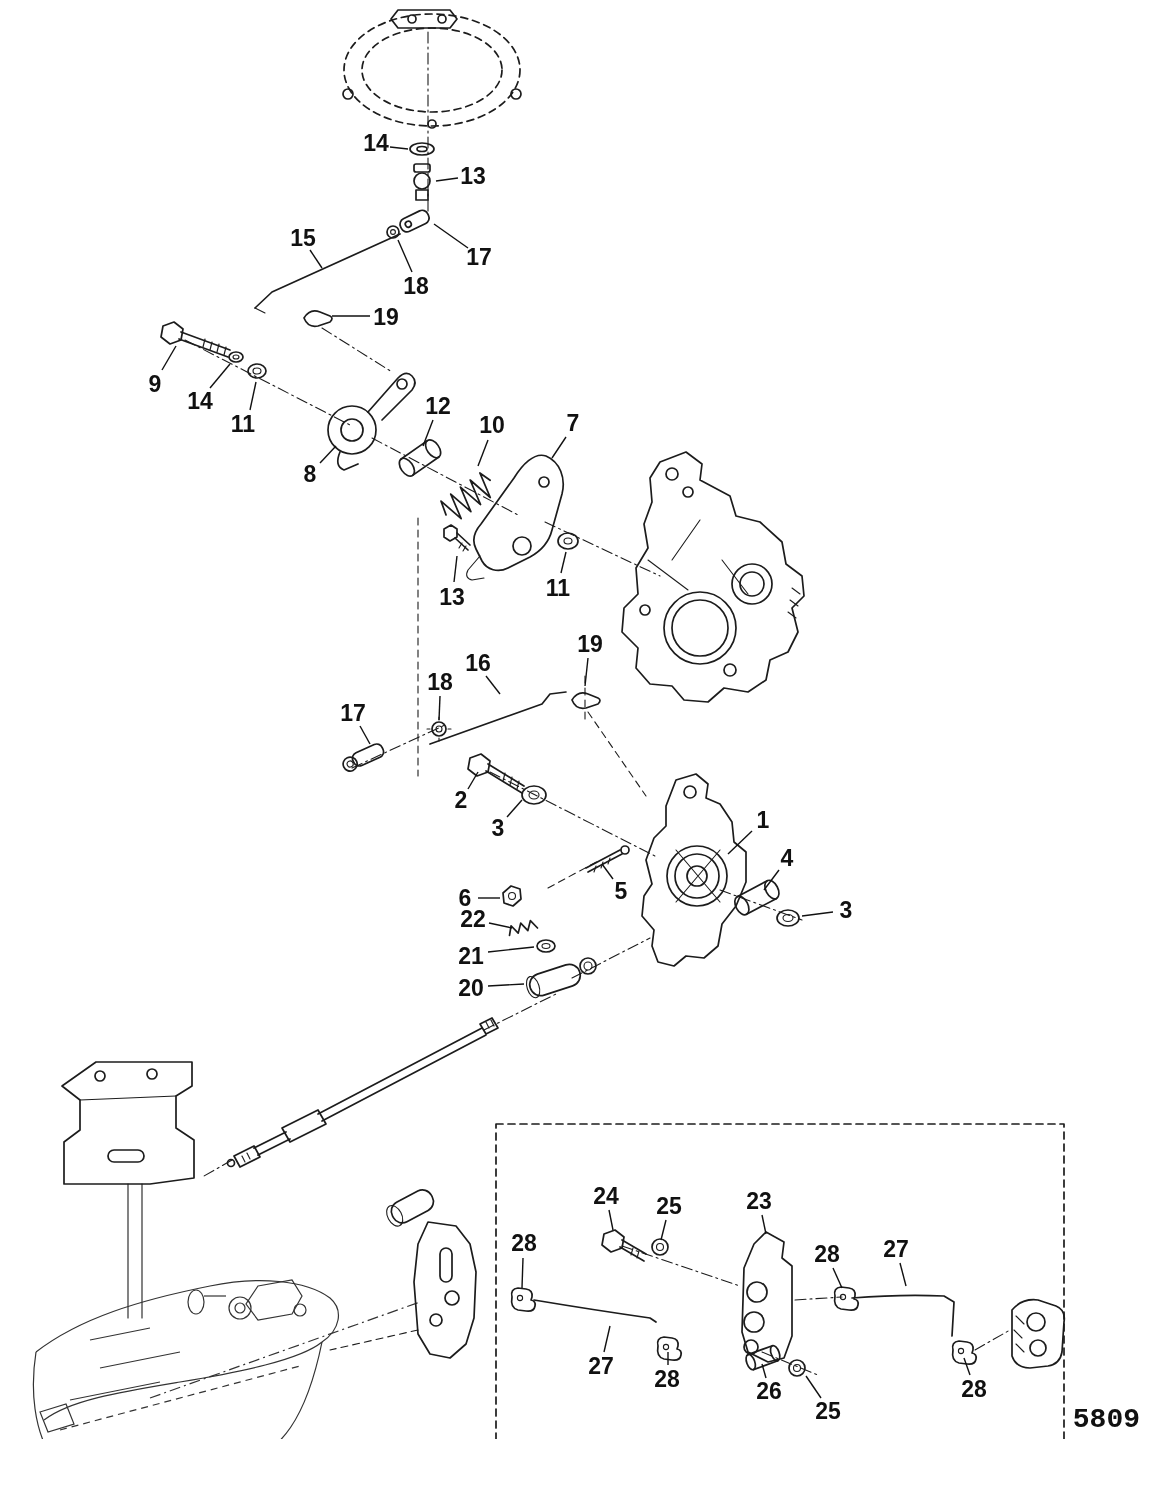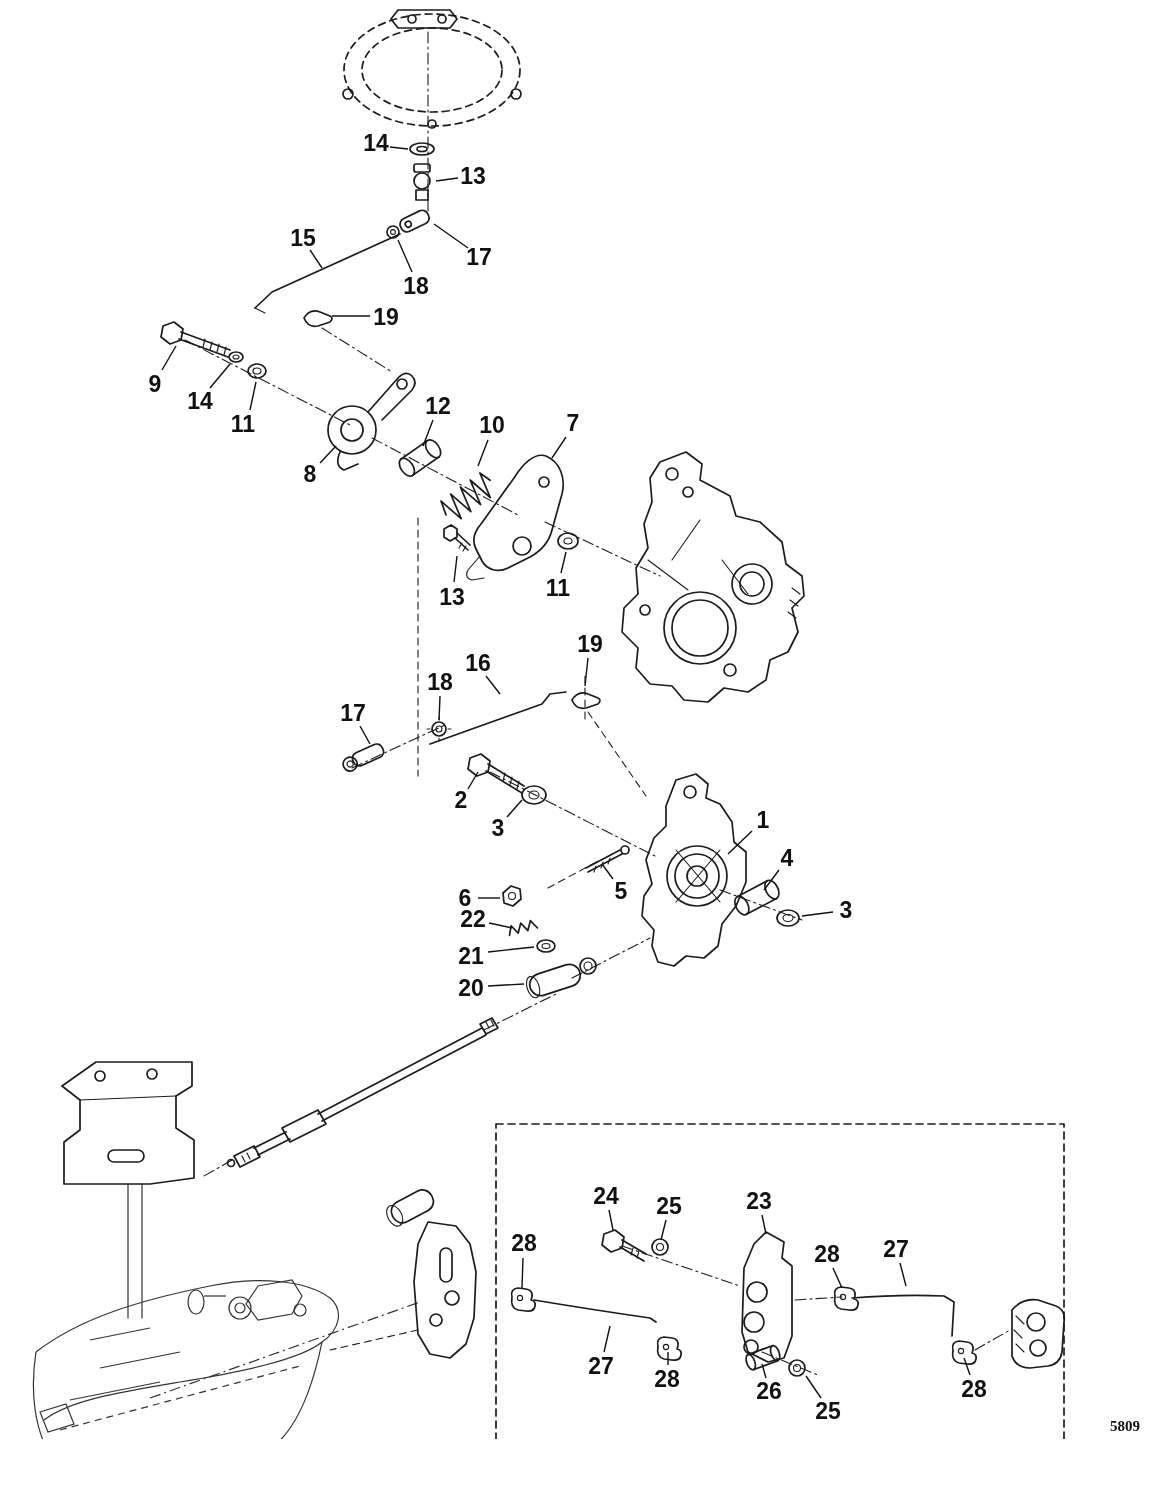--- a/index.html
+++ b/index.html
@@ -5,21 +5,21 @@
   html,body{margin:0;padding:0;background:#ffffff;}
   #page{position:relative;width:1152px;height:1439px;background:#ffffff;overflow:hidden;}
   svg{position:absolute;left:0;top:0;}
   .ln{fill:none;stroke:#1c1c1c;stroke-width:1.7;stroke-linecap:round;stroke-linejoin:round;}
   .thin{stroke-width:1.1;}
   .lt{stroke:#333;stroke-width:1.2;}
   .dash{stroke-dasharray:7 5;}
   .dashdot{stroke-dasharray:11 4 2 4;}
   .callout{font-family:"Liberation Sans",sans-serif;font-weight:bold;font-size:23px;fill:#111;text-anchor:middle;dominant-baseline:central;}
   .leader{stroke:#111;stroke-width:1.4;}
-  #figno{position:absolute;right:12px;bottom:4px;font-family:Liberation Serif, serif;font-weight:bold;font-size:15px;color:#111;}
+  #figno{position:absolute;right:12px;bottom:4px;font-family:Liberation Mono, monospace;font-weight:bold;font-size:28px;color:#111;}
 </style>
 </head>
 <body>
 
 <div id="page">
 <svg width="1152" height="1500" viewBox="0 0 1152 1500">
   <defs>
     <g id="clamp28">
       <path class="ln" d="M-10,0 q-2,-8 6,-9 l8,1 q7,1 6,8 l-1,3 q5,1 4,6 q-1,6 -9,5 l-8,-1 q-8,-2 -6,-13 z"></path>
       <circle cx="-2" cy="1" r="2.6" class="ln thin"></circle>

